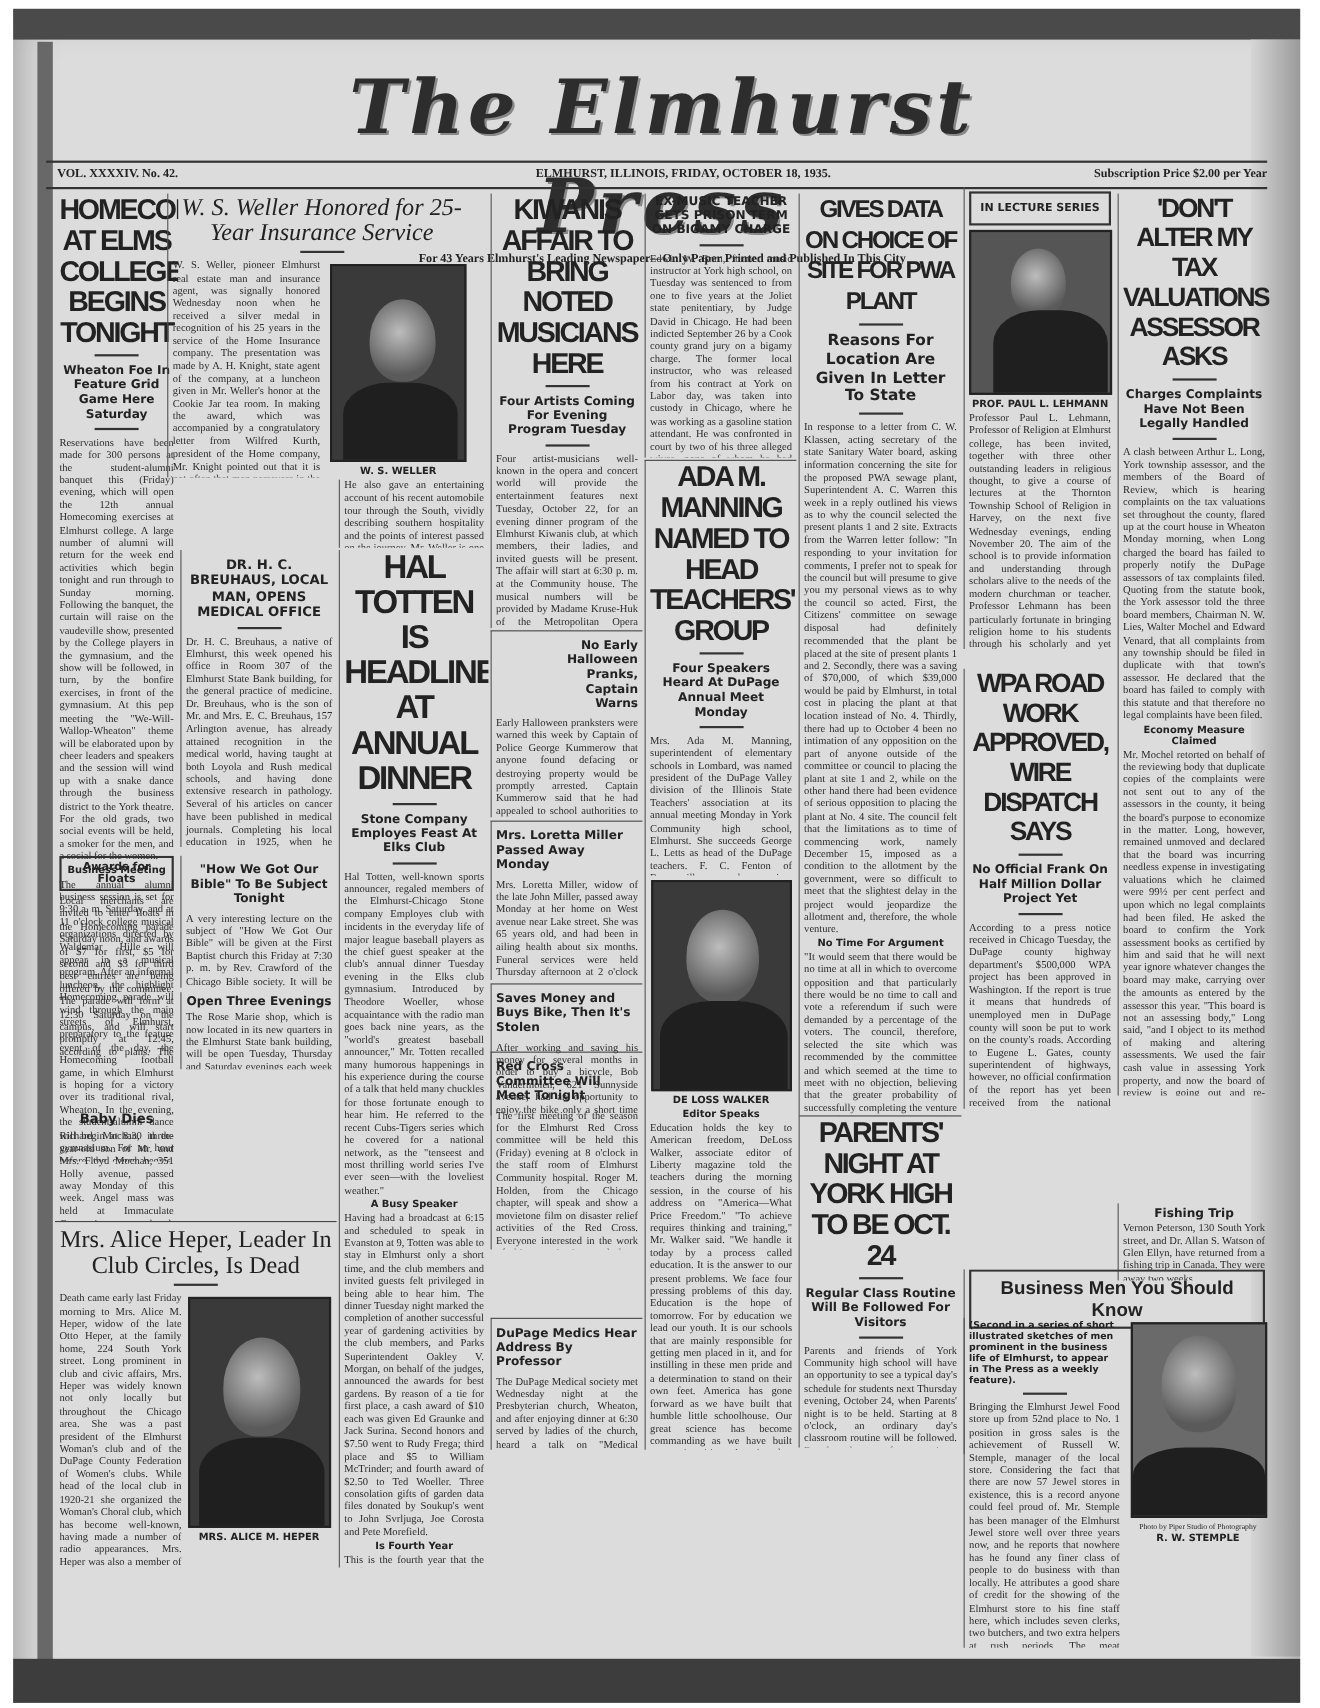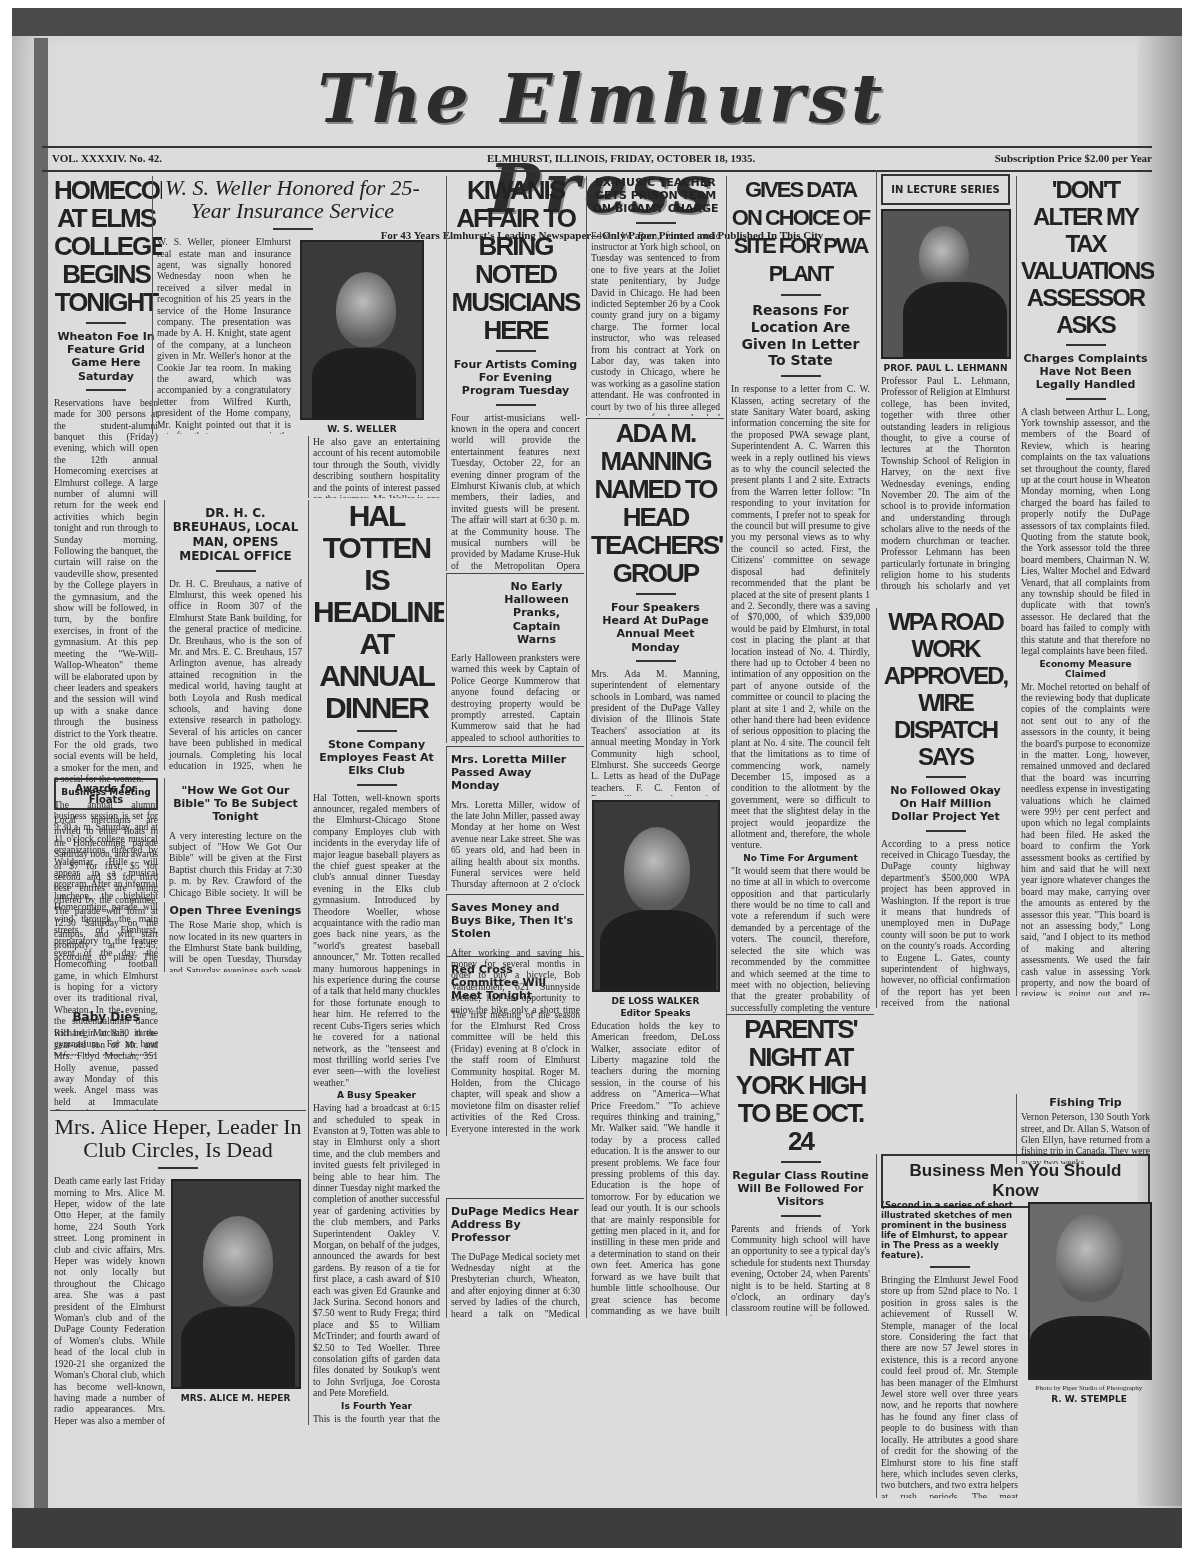--- a/index.html
+++ b/index.html
@@ -136,21 +136,21 @@
 
   <div class="col" style="left:434px; top:168px; width:138px; height:395px;">
     <div class="hl" style="font-size:26px; line-height:28px; white-space:normal; transform:none; font-family:'Liberation Sans',sans-serif; letter-spacing:-2px;">KIWANIS AFFAIR TO BRING NOTED MUSICIANS HERE</div>
     <div class="rule"></div>
     <div class="deck" style="font-size:11px;">Four Artists Coming For Evening Program Tuesday</div>
     <div class="rule"></div>
     <div class="body">Four artist-musicians well-known in the opera and concert world will provide the entertainment features next Tuesday, October 22, for an evening dinner program of the Elmhurst Kiwanis club, at which members, their ladies, and invited guests will be present. The affair will start at 6:30 p. m. at the Community house. The musical numbers will be provided by Madame Kruse-Huk of the Metropolitan Opera company; Ricardo Schrieter of the Chicago Grand Opera company; Mlle. Hammier, European concert pianiste; and Samuel Porges, violinist with the Chicago Symphony orchestra. All have graced the concert platform and the operatic stage, and recently concluded a successful engagement at the San Diego Pacific exposition.</div>
 
   </div>
   <div class="col" style="left:434px; top:565px; width:138px; height:170px; border-top:1px solid #444;">
-    <div class="deck" style="font-size:11px; text-align:center;margin-left:42px;">No Early Halloween Pranks, Captain Warns</div>
+    <div class="deck" style="font-size:11px; text-align:right;margin-left:42px;">No Early Halloween Pranks, Captain Warns</div>
     <div class="body">Early Halloween pranksters were warned this week by Captain of Police George Kummerow that anyone found defacing or destroying property would be promptly arrested. Captain Kummerow said that he had appealed to school authorities to ask children to refrain from soaping windows before Halloween, since the practice is an inconvenience and an expense to merchants, as well as home owners. Any observance of Halloween in advance of the actual day is frowned on by police. Residents were also reminded this week not to set garbage cans on the street on the night of Halloween, but to keep them in back yards until morning.</div>
   </div>
   <div class="col" style="left:434px; top:738px; width:138px; height:145px; border-top:1px solid #444;">
     <div class="deck" style="font-size:11px; text-align:left;">Mrs. Loretta Miller Passed Away Monday</div>
     <div class="body">Mrs. Loretta Miller, widow of the late John Miller, passed away Monday at her home on West avenue near Lake street. She was 65 years old, and had been in ailing health about six months. Funeral services were held Thursday afternoon at 2 o'clock from Immanuel Lutheran church, the Rev. Carl Abel officiating. She was preceded in death by her husband about two years ago. Four children survive her, Mrs. Frank Runge, Lydia, Alfred and Ed Miller. She also leaves six grandchildren. Mrs. Miller had resided in this community about 15 years.</div>
   </div>
   <div class="col" style="left:434px; top:886px; width:138px; height:120px; border-top:1px solid #444;">
     <div class="deck" style="font-size:11px; text-align:left;">Saves Money and Buys Bike, Then It's Stolen</div>
     <div class="body">After working and saving his money for several months in order to buy a bicycle, Bob Vandermolen, 621 Sunnyside avenue, had an opportunity to enjoy the bike only a short time before it was stolen last Saturday, while Bob was attending the football game at York high school. He is in hopes that it will be recovered, or that he can earn enough to get another one. Another bicycle was reported stolen Saturday from in front of the Hagenno home, 415 West Grantley avenue.</div>
   </div>
@@ -207,21 +207,21 @@
     <div class="photo" style="width:130px; height:150px; background:#555;">
       <div class="face" style="left:36px; top:15px; width:50px; height:62px;"></div>
       <div class="coat" style="left:20px; width:104px; height:75px;"></div>
     </div>
     <div class="caption">PROF. PAUL L. LEHMANN</div>
     <div class="body">Professor Paul L. Lehmann, Professor of Religion at Elmhurst college, has been invited, together with three other outstanding leaders in religious thought, to give a course of lectures at the Thornton Township School of Religion in Harvey, on the next five Wednesday evenings, ending November 20. The aim of the school is to provide information and understanding through scholars alive to the needs of the modern churchman or teacher. Professor Lehmann has been particularly fortunate in bringing religion home to his students through his scholarly and yet thoroughly human approach. In his course in Harvey, which is entitled "Understanding Jesus," he will discuss such phases of the subject as "The World Which Jesus Faced" and "The World Which Faces Jesus," living up-to-date reflections in line with the other courses conducted in the school. The other lecturers are Professor Frank M. McKibben of Northwestern university, Professor A. W. Nagler of Garrett Biblical institute, and President Albert W. Palmer of the Chicago Theological seminary.</div>
   </div>
   <div class="col" style="left:864px; top:600px; width:138px; height:400px;">
     <div class="hl" style="font-size:24px; line-height:27px; white-space:normal; transform:none; font-family:'Liberation Sans',sans-serif; letter-spacing:-2px;">WPA ROAD WORK APPROVED, WIRE DISPATCH SAYS</div>
     <div class="rule"></div>
-    <div class="deck" style="font-size:11px;">No Followed Okay On Half Million Dollar Project Yet</div>
+    <div class="deck" style="font-size:11px;">No Official Frank On Half Million Dollar Project Yet</div>
     <div class="rule"></div>
     <div class="body">According to a press notice received in Chicago Tuesday, the DuPage county highway department's $500,000 WPA project has been approved in Washington. If the report is true it means that hundreds of unemployed men in DuPage county will soon be put to work on the county's roads. According to Eugene L. Gates, county superintendent of highways, however, no official confirmation of the report has yet been received from the national capitol, although he has been told by state authorities that the blanket project, which is the only one submitted to the WPA by the DuPage highway department, is one of 50 projects being pushed for approval by the federal administration. Meanwhile, PWA work is going steadily forward on Highland avenue between Lombard and Downers Grove, the pouring of concrete having been started Tuesday morning. Other PWA projects contemplated, upon which work has not yet started, include the Glen Ellyn road improvement north of Glen Ellyn and the Cass avenue paving near Westmont. DuPage will also benefit from several state PWA projects which propose viaducts and subways at railroad crossings on bond issue routes 53 and 54. In all, seven grade crossings will be eliminated. The county, on the other hand, will not profit from the state's secondary road program, all funds having been already exhausted in other sections of Illinois.</div>
   </div>
 
   <div class="col" style="left:1004px; top:168px; width:138px; height:820px;">
     <div class="hl" style="font-size:24px; line-height:27px; white-space:normal; transform:none; font-family:'Liberation Sans',sans-serif; letter-spacing:-2px;">'DON'T ALTER MY TAX VALUATIONS' ASSESSOR ASKS</div>
     <div class="rule"></div>
     <div class="deck" style="font-size:11px;">Charges Complaints Have Not Been Legally Handled</div>
     <div class="rule"></div>
     <div class="body">A clash between Arthur L. Long, York township assessor, and the members of the Board of Review, which is hearing complaints on the tax valuations set throughout the county, flared up at the court house in Wheaton Monday morning, when Long charged the board has failed to properly notify the DuPage assessors of tax complaints filed. Quoting from the statute book, the York assessor told the three board members, Chairman N. W. Lies, Walter Mochel and Edward Venard, that all complaints from any township should be filed in duplicate with that town's assessor. He declared that the board has failed to comply with this statute and that therefore no legal complaints have been filed.</div>

